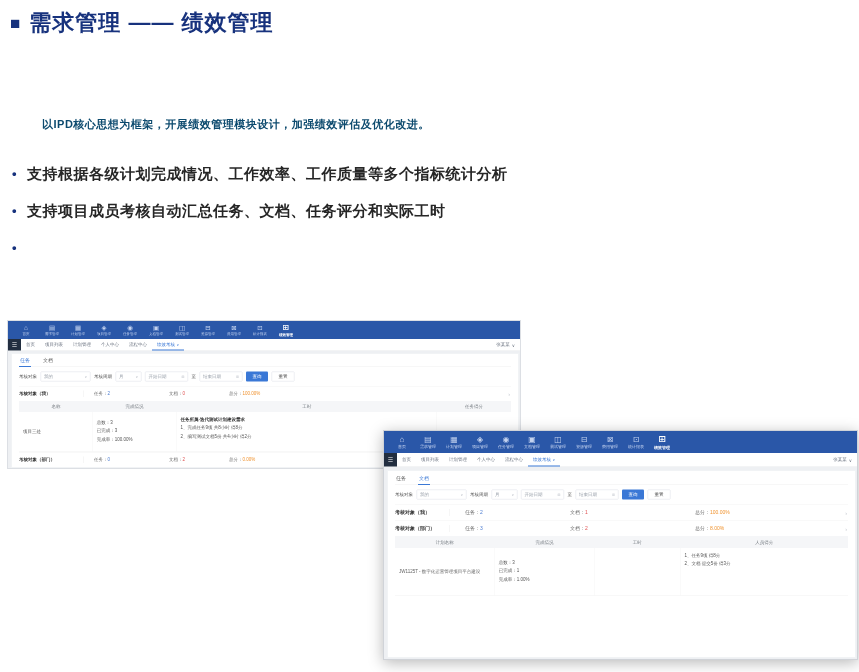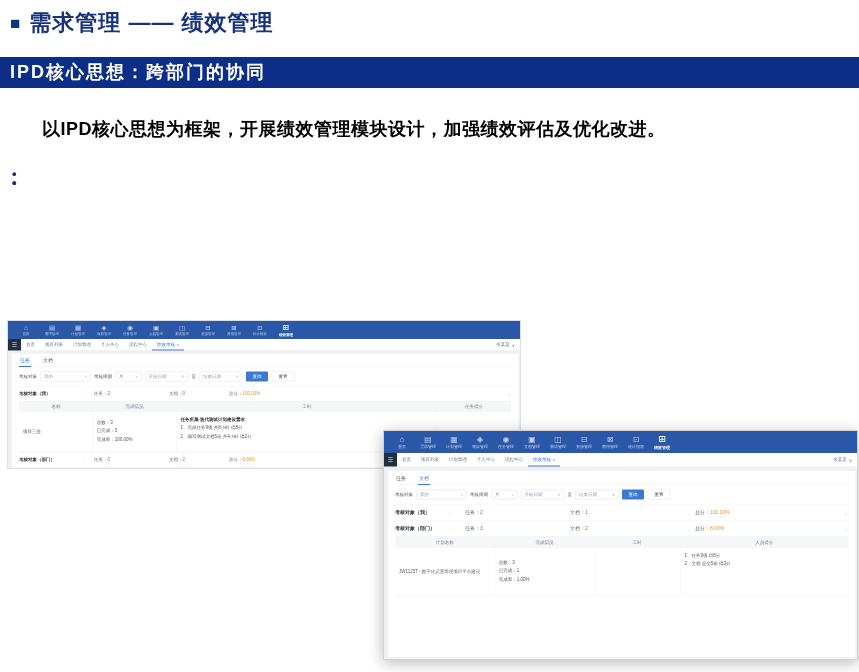--- a/index.html
+++ b/index.html
@@ -3,21 +3,21 @@
 <meta charset="utf-8">
 <style>
   * { margin:0; padding:0; box-sizing:border-box; }
   body { font-family:"Liberation Sans","DejaVu Sans",sans-serif; background:#fff; }
   .page { position:relative; width:859px; height:672px; background:#fff; overflow:hidden; }
 
   
   .slide-title { position:absolute; top:8px; left:10px; font-size:22px; font-weight:bold; color:#17327d; letter-spacing:1px; display:flex; align-items:center; gap:8px; }
   .slide-title .sq { font-size:17px; line-height:1; }
   .banner { position:absolute; top:57px; left:0; width:859px; height:31px; background:#0c2e87; color:#fff; font-size:18px; font-weight:bold; line-height:31px; padding-left:10px; letter-spacing:2px; }
-  .intro { position:absolute; top:117px; left:42px; font-size:18px; font-weight:bold; color:#000000; letter-spacing:0.5px; }
+  .intro { position:absolute; top:117px; left:42px; font-size:11px; font-weight:bold; color:#0c4a6e; letter-spacing:0.5px; }
   .bullets { position:absolute; top:160px; left:10px; width:838px; list-style:none; }
   .bullets li { position:relative; padding-left:17px; margin-bottom:9px; font-size:15px; font-weight:bold; color:#262626; line-height:28px; letter-spacing:0.5px; }
   .bullets li .dot { position:absolute; left:2px; top:0; color:#17327d; font-size:13px; }
 
   
   .app { position:absolute; background:#fff; border:1px solid #dcdfe4; overflow:hidden; }
   #app1 { left:7px; top:320px; width:514px; height:149px; }
   #app2 { left:383px; top:430px; width:475px; height:230px; box-shadow:0 3px 14px rgba(0,0,0,0.28); border-color:#d0d3d8; }
   .app-inner { transform:scale(0.5); transform-origin:0 0; background:#fff; }
   #app1 .app-inner { width:1028px; height:298px; }
@@ -87,27 +87,26 @@
 </head>
 <body>
 
 <div class="page">
 
   <div class="slide-title">
     <span class="sq">■</span>
     <span>需求管理 —— 绩效管理</span>
   </div>
 
-  <div class="banner">IPD核心思想：跨部门的协同</div>
 
   <div class="intro">以IPD核心思想为框架，开展绩效管理模块设计，加强绩效评估及优化改进。</div>
 
   <ul class="bullets">
-    <li><span class="dot">•</span></li>
-    <li><span class="dot">•</span></li>
+    <li><span class="dot">•</span><span>支持根据各级计划完成情况、工作效率、工作质量等多个指标统计分析</span></li>
+    <li><span class="dot">•</span><span>支持项目成员考核自动汇总任务、文档、任务评分和实际工时</span></li>
     <li><span class="dot">•</span></li>
   </ul>
 
   <div class="app" id="app1">
     <div class="app-inner">
       <div class="nav">
         <div class="nav-item">
             <span class="ic">⌂</span>
             <span class="lb">首页</span>
           </div>

